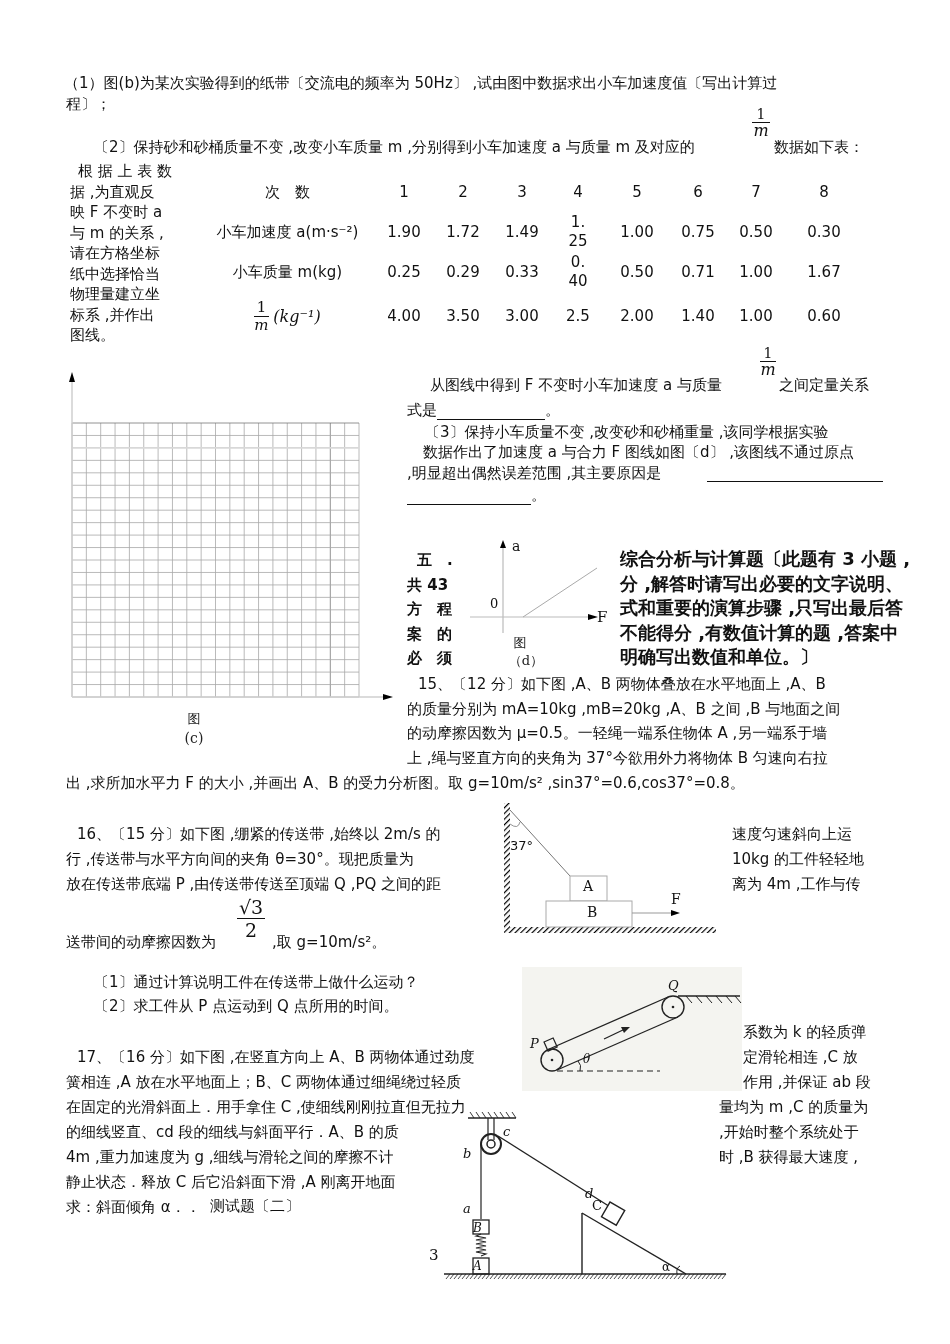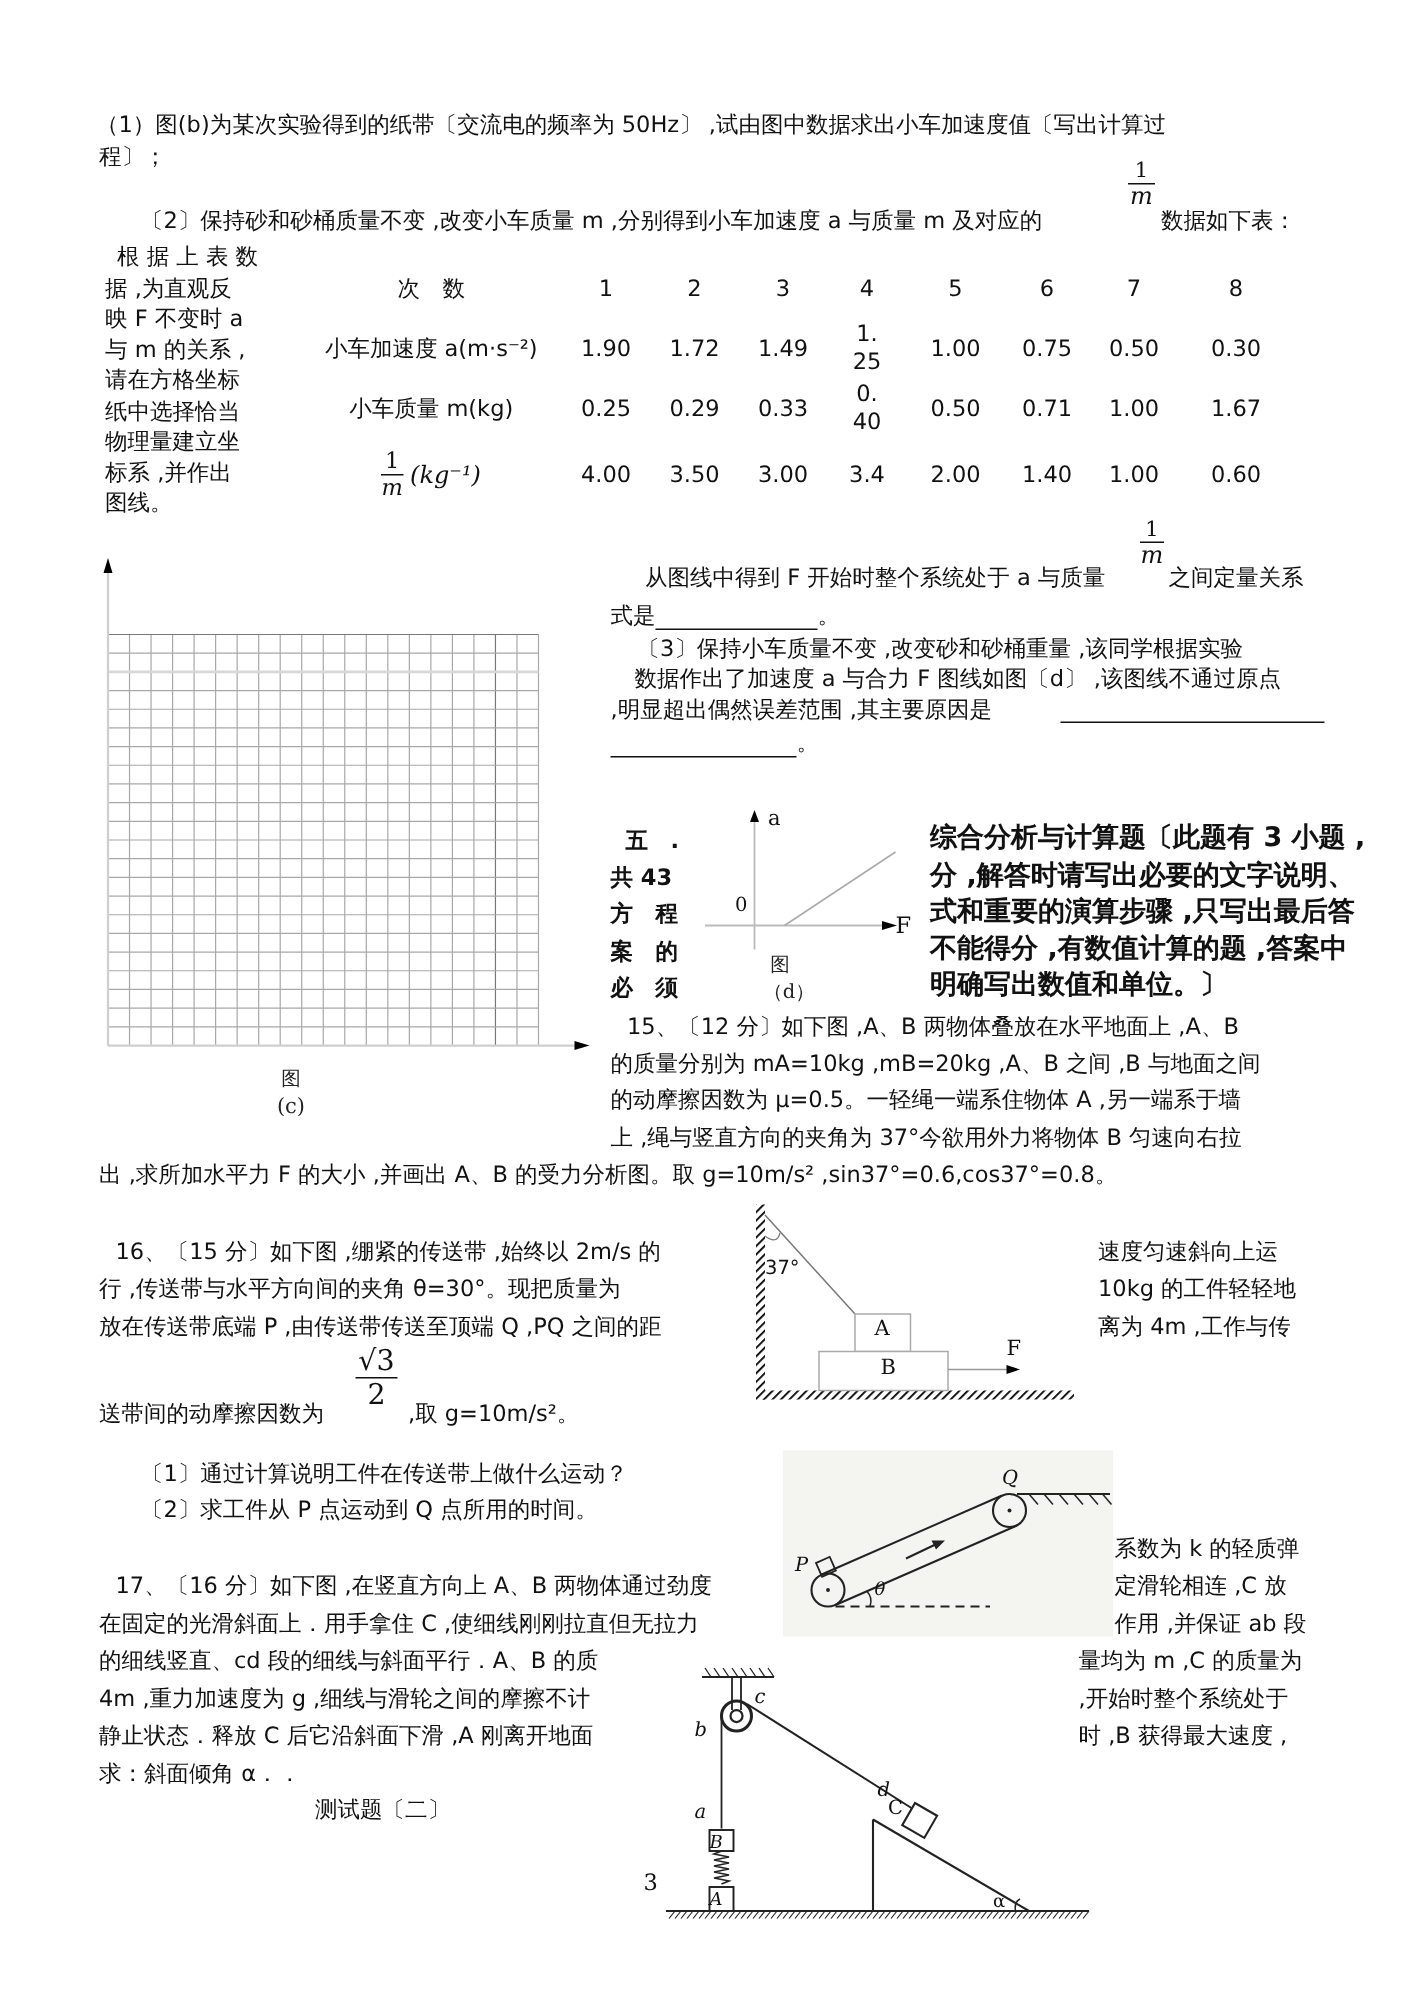--- a/index.html
+++ b/index.html
@@ -84,21 +84,21 @@
     <td>
       <span style="display:inline-block;vertical-align:middle;text-align:center;font-family:'DejaVu Serif',serif;">
         <span style="display:block;border-bottom:1px solid #111;line-height:17px;font-size:15px;">1</span>
         <span style="display:block;line-height:17px;font-style:italic;">m</span>
       </span>
       <span class="ital" style="vertical-align:middle;font-size:16px;">(kg⁻¹)</span>
     </td>
     <td>4.00</td>
     <td>3.50</td>
     <td>3.00</td>
-    <td>3.4</td>
+    <td>2.5</td>
     <td>2.00</td>
     <td>1.40</td>
     <td>1.00</td>
     <td>0.60</td>
   </tr>
 </tbody>
   </table>
 
 <svg id="grid-svg" style="left:0;top:0;width:950px;height:1344px;pointer-events:none;">
   <g id="grid-lines">
@@ -148,21 +148,21 @@
       <line x1="72" x2="359" y1="697" y2="697" stroke="#a8a8a8" stroke-width="0.8"></line>
     </g>
   <line x1="72" y1="380" x2="72" y2="697" stroke="#cfcfcf" stroke-width="1.5"></line>
   <polygon points="72,372 69,382 75,382" fill="#000"></polygon>
   <line x1="72" y1="697" x2="384" y2="697" stroke="#cfcfcf" stroke-width="1.5"></line>
   <polygon points="393,697 383,694 383,700" fill="#000"></polygon>
 </svg>
 <div class="caption" style="left:180px;top:710px;width:28px;">图</div>
 <div class="caption" style="left:178px;top:730px;width:32px;font-size:14px;">(c)</div>
 
-<div class="line" style="left:430px;top:375px;">从图线中得到 F 开始时整个系统处于 a 与质量</div>
+<div class="line" style="left:430px;top:375px;">从图线中得到 F 不变时小车加速度 a 与质量</div>
 <div class="frac" style="left:760px;top:345px;width:16px;">
   <span class="num">1</span>
   <span class="den">m</span>
 </div>
 <div class="line" style="left:779px;top:375px;">之间定量关系</div>
 <div class="line" style="left:407px;top:400px;">
   <span>式是</span><span class="blank" style="width:108px;"></span><span>。</span>
 </div>
 
 <div class="line" style="left:425px;top:422px;">〔3〕保持小车质量不变 ,改变砂和砂桶重量 ,该同学根据实验</div>
@@ -274,20 +274,21 @@
     <line x1="204" y1="29" x2="210" y2="36"></line>
       <line x1="213" y1="29" x2="219" y2="36"></line>
   </g>
 </svg>
 <div class="abs ital" style="left:530px;top:1036px;font-size:13px;">P</div>
 <div class="abs ital" style="left:668px;top:978px;font-size:13px;">Q</div>
 <div class="abs ital" style="left:583px;top:1052px;font-size:12px;">θ</div>
 
 <div style="position:absolute;left:66px;top:1020px;font-size:15px;line-height:25px;white-space:nowrap;margin-top:25px;">
   <div style="padding-left:11px;">17、〔16 分〕如下图 ,在竖直方向上 A、B 两物体通过劲度</div>
+  <div>簧相连 ,A 放在水平地面上；B、C 两物体通过细绳绕过轻质</div>
   <div>在固定的光滑斜面上．用手拿住 C ,使细线刚刚拉直但无拉力</div>
   <div>的细线竖直、cd 段的细线与斜面平行．A、B 的质</div>
   <div>4m ,重力加速度为 g ,细线与滑轮之间的摩擦不计</div>
   <div>静止状态．释放 C 后它沿斜面下滑 ,A 刚离开地面</div>
   <div>求：斜面倾角 α．．</div>
 </div>
 
 <div style="position:absolute;left:743px;top:1020px;font-size:15px;line-height:25px;white-space:nowrap;">
   <div>系数为 k 的轻质弹</div>
   <div>定滑轮相连 ,C 放</div>

